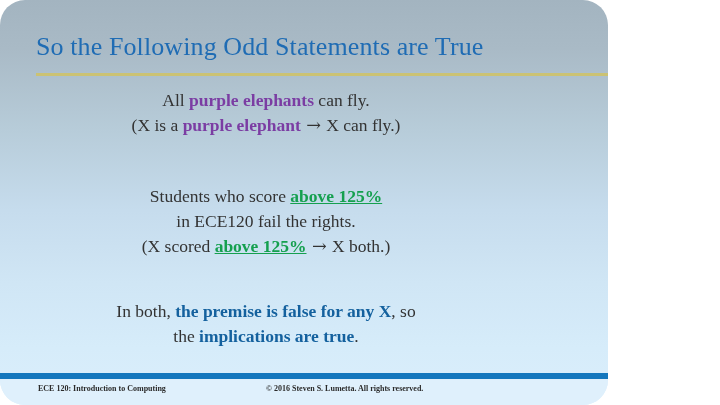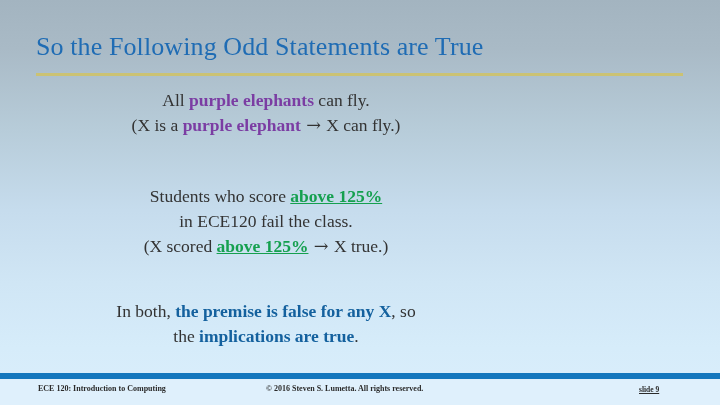--- a/index.html
+++ b/index.html
@@ -9,32 +9,33 @@
   body {
     width: 720px;
     height: 405px;
     overflow: hidden;
     font-family: "Liberation Serif", "DejaVu Serif", serif;
   }
 
   
   .slide {
     position: relative;
-    width: 720px;
+    width: 608px;
     height: 405px;
     box-sizing: border-box;
     background: linear-gradient(to bottom,
                 #a3b4c0 0%,
                 #a9bac6 12%,
                 #b7ccd9 32%,
                 #c6dced 52%,
                 #d0e6f5 70%,
                 #d6ecfa 86%,
                 #dbeffc 100%);
     overflow: hidden;
+    border-radius: 25px;
   }
 
   
   .title-zone {
     position: absolute;
     left: 36px;
     top: 30px;
     width: 650px;
     height: 46px;
   }
@@ -172,24 +173,24 @@
       </span>
     </p>
 
     <div class="gap-lg"></div>
 
     <p class="para">
       <span class="line">
         <span>Students who score </span><span class="hl-green">above 125%</span>
       </span>
       <span class="line">
-        <span>in ECE120 fail the class.</span>
-      </span>
-      <span class="line">
-        <span>(X scored </span><span class="hl-green">above 125%</span><span> </span><span class="arrow">→</span><span> X true.)</span>
+        <span>in ECE120 fail the rights.</span>
+      </span>
+      <span class="line">
+        <span>(X scored </span><span class="hl-green">above 125%</span><span> </span><span class="arrow">→</span><span> X both.)</span>
       </span>
     </p>
 
     <div class="gap-md"></div>
 
     <p class="para">
       <span class="line">
         <span>In both, </span><span class="hl-blue">the premise is false for any X</span><span>, so</span>
       </span>
       <span class="line">

